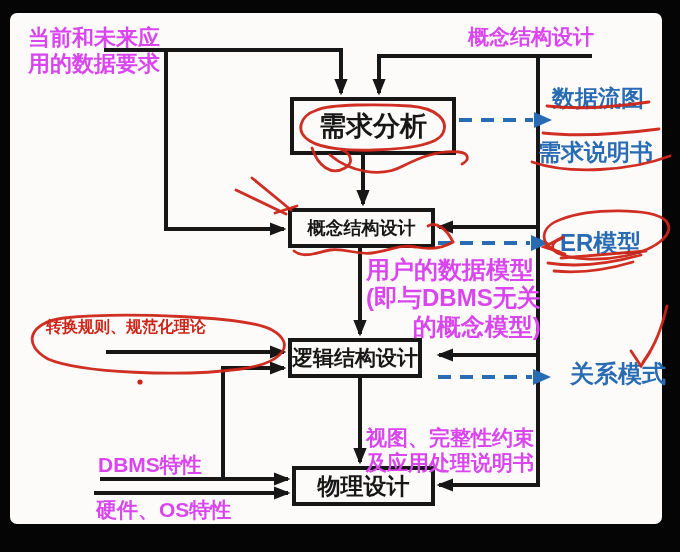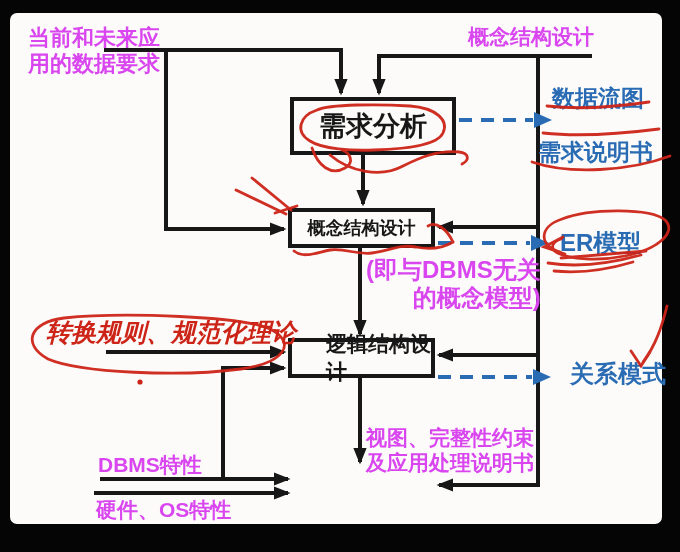--- a/index.html
+++ b/index.html
@@ -72,39 +72,43 @@
       <div>用的数据要求</div>
     </div>
     <div class="lbl" style="left:468px;top:25px;font-size:21px;">概念结构设计</div>
 
     <div class="node" style="left:290px;top:97px;width:166px;height:58px;font-size:27px;">
       <span>需求分析</span>
     </div>
     <div class="node" style="left:288px;top:208px;width:147px;height:40px;font-size:18px;text-align:center;">
       <span>概念结构设计</span>
     </div>
-    <div class="node" style="left:288px;top:338px;width:147px;height:40px;font-size:21px;padding-left:34px;">
+    <div class="node" style="left:288px;top:338px;width:134px;height:40px;font-size:21px;">
       <span>逻辑结构设计</span>
+    </div>
+    <div class="node" style="left:292px;top:466px;width:143px;height:40px;font-size:23px;">
+      <span>物理设计</span>
     </div>
 
     <div class="lbl blue" style="left:552px;top:85px;font-size:23px;">数据流图</div>
     <div class="lbl blue" style="left:538px;top:139px;font-size:23px;">需求说明书</div>
     <div class="lbl blue" style="left:560px;top:229px;font-size:24px;">ER模型</div>
     <div class="lbl blue" style="left:556px;top:360px;font-size:24px;margin-left:14px;">关系模式</div>
 
     <div class="lbl" style="left:366px;top:256px;font-size:24px;">
+      <div>用户的数据模型</div>
       <div>(即与DBMS无关</div>
       <div style="padding-left:10px;text-align:right;">的概念模型)</div>
     </div>
     <div class="lbl" style="left:366px;top:398px;font-size:21px;margin-top:28px;">
       <div>视图、完整性约束</div>
       <div>及应用处理说明书</div>
     </div>
 
-    <div class="lbl red" style="left:46px;top:318px;font-size:25px;font-style:italic;">转换规则、规范化理论</div>
+    <div class="lbl red" style="left:46px;top:318px;font-size:16px;">转换规则、规范化理论</div>
     <div class="lbl" style="left:98px;top:453px;font-size:21px;">DBMS特性</div>
     <div class="lbl" style="left:96px;top:498px;font-size:21px;">硬件、OS特性</div>
   </div>
 
   <svg id="annotations" class="layer" width="680" height="552" viewBox="0 0 680 552">
     <g stroke="#cd2418" stroke-width="2.8" fill="none" stroke-linecap="round" opacity="0.95">
       <path d="M 317 110 C 299 116 295 132 310 141 C 322 149 352 151 374 150 C 404 149 437 146 443 133 C 449 120 436 108 410 106 C 380 104 329 104 317 110"></path>
       <path d="M 312 148 C 318 166 331 176 345 168 C 355 162 350 153 342 150"></path>
       <path d="M 330 155 C 350 172 381 178 403 166 C 419 158 437 150 459 152 C 469 153 470 160 462 164"></path>
 

